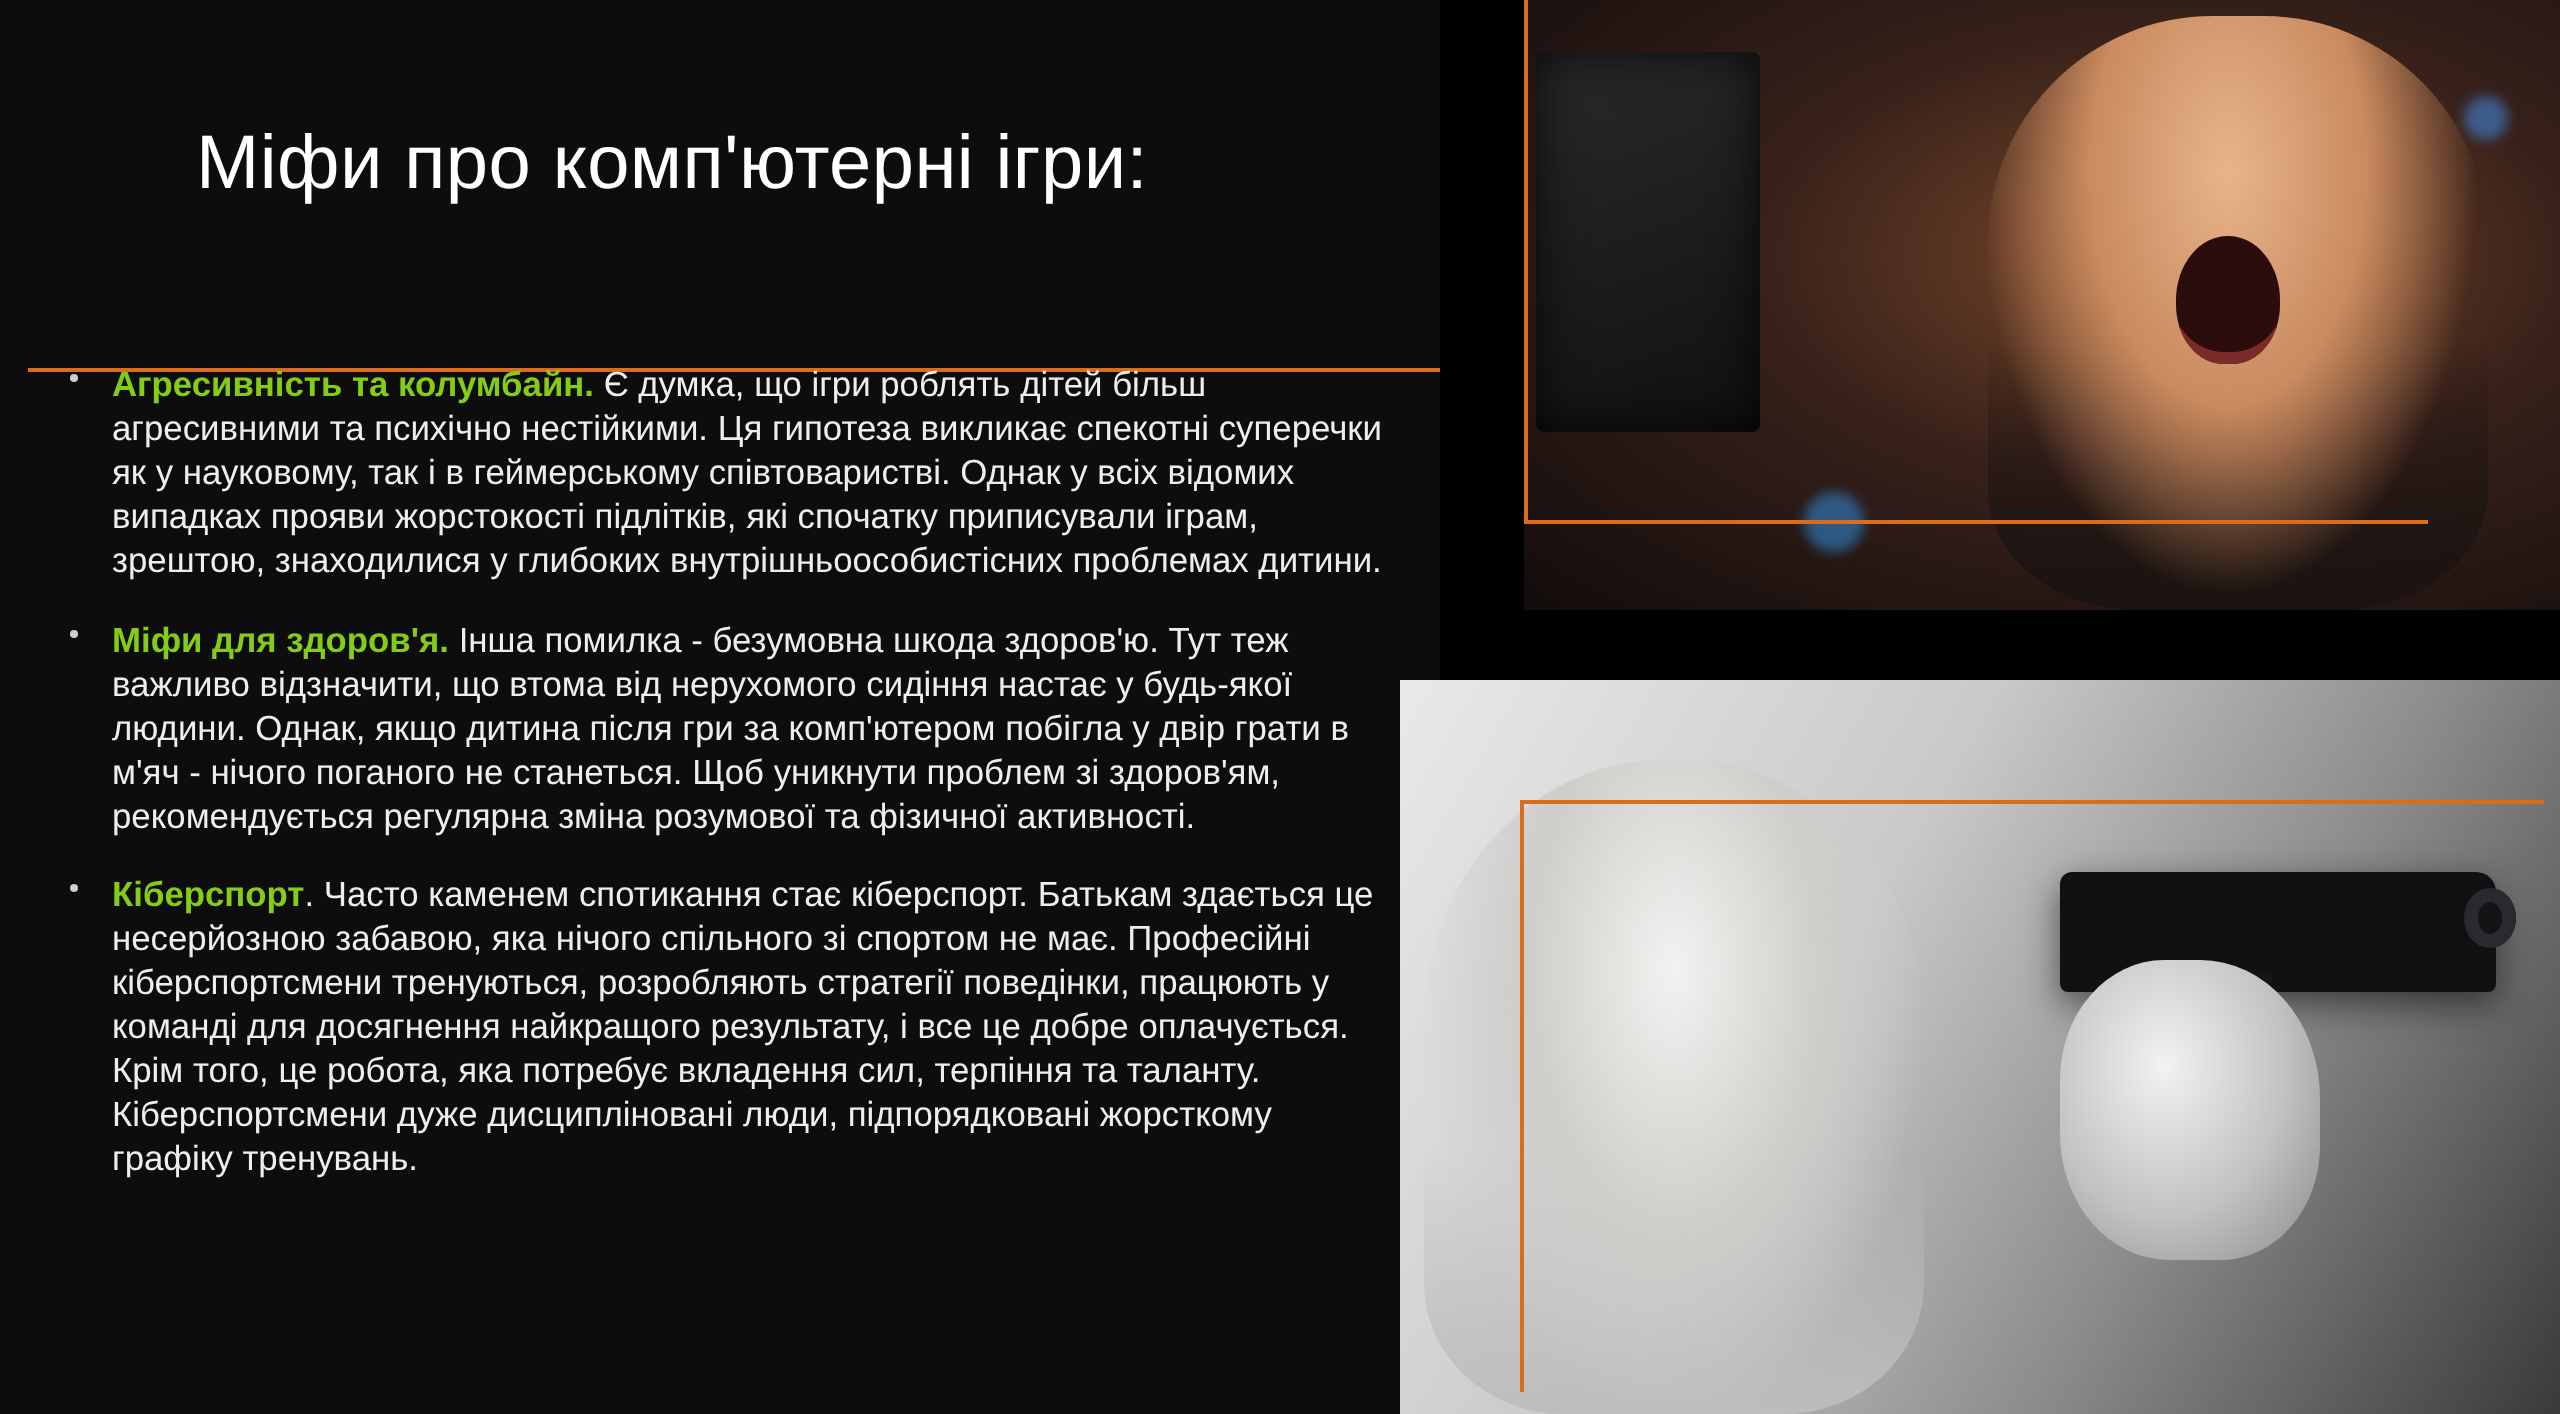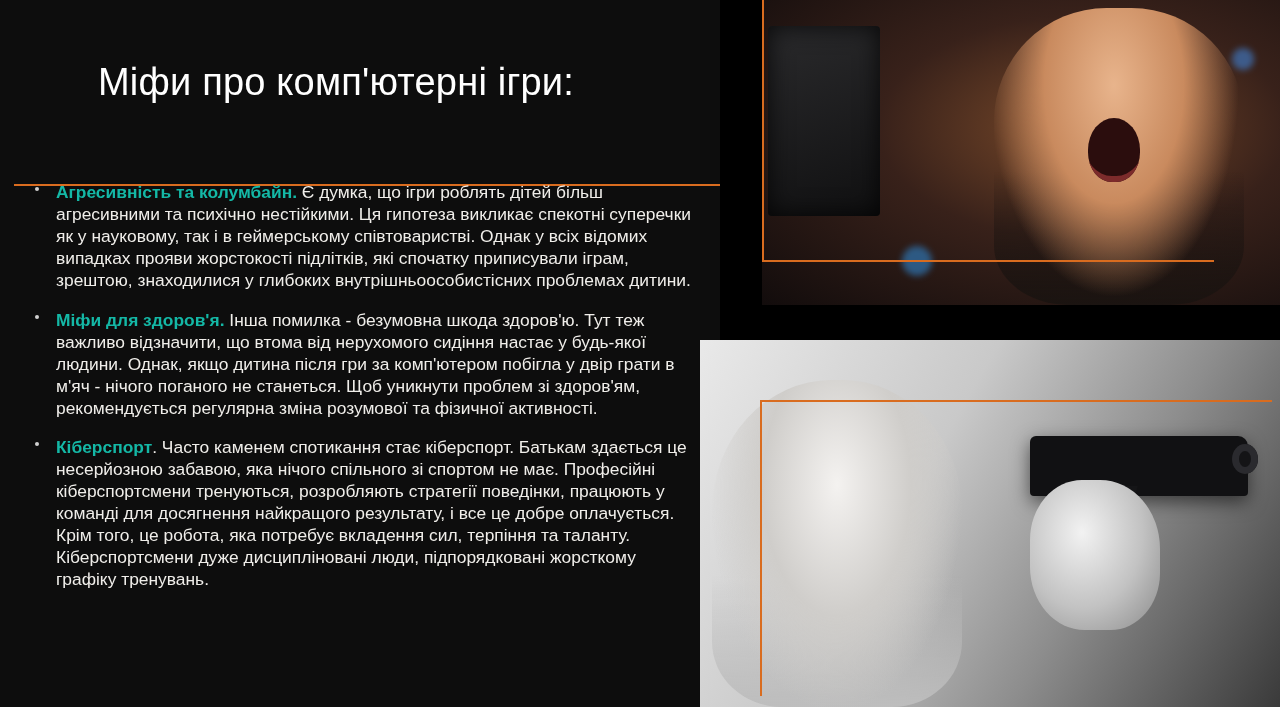--- a/index.html
+++ b/index.html
@@ -75,21 +75,21 @@
     left: 9px;
     top: 6px;
     width: 4px;
     height: 4px;
     border-radius: 50%;
     background: #cfcfcf;
   }
 
   .bullet b {
     font-weight: 700;
-    color: #14b8a6;
+    color: #84cc16;
   }
 
   
   .photo {
     position: absolute;
     overflow: hidden;
   }
 
   .photo-top {
     left: 762px;

